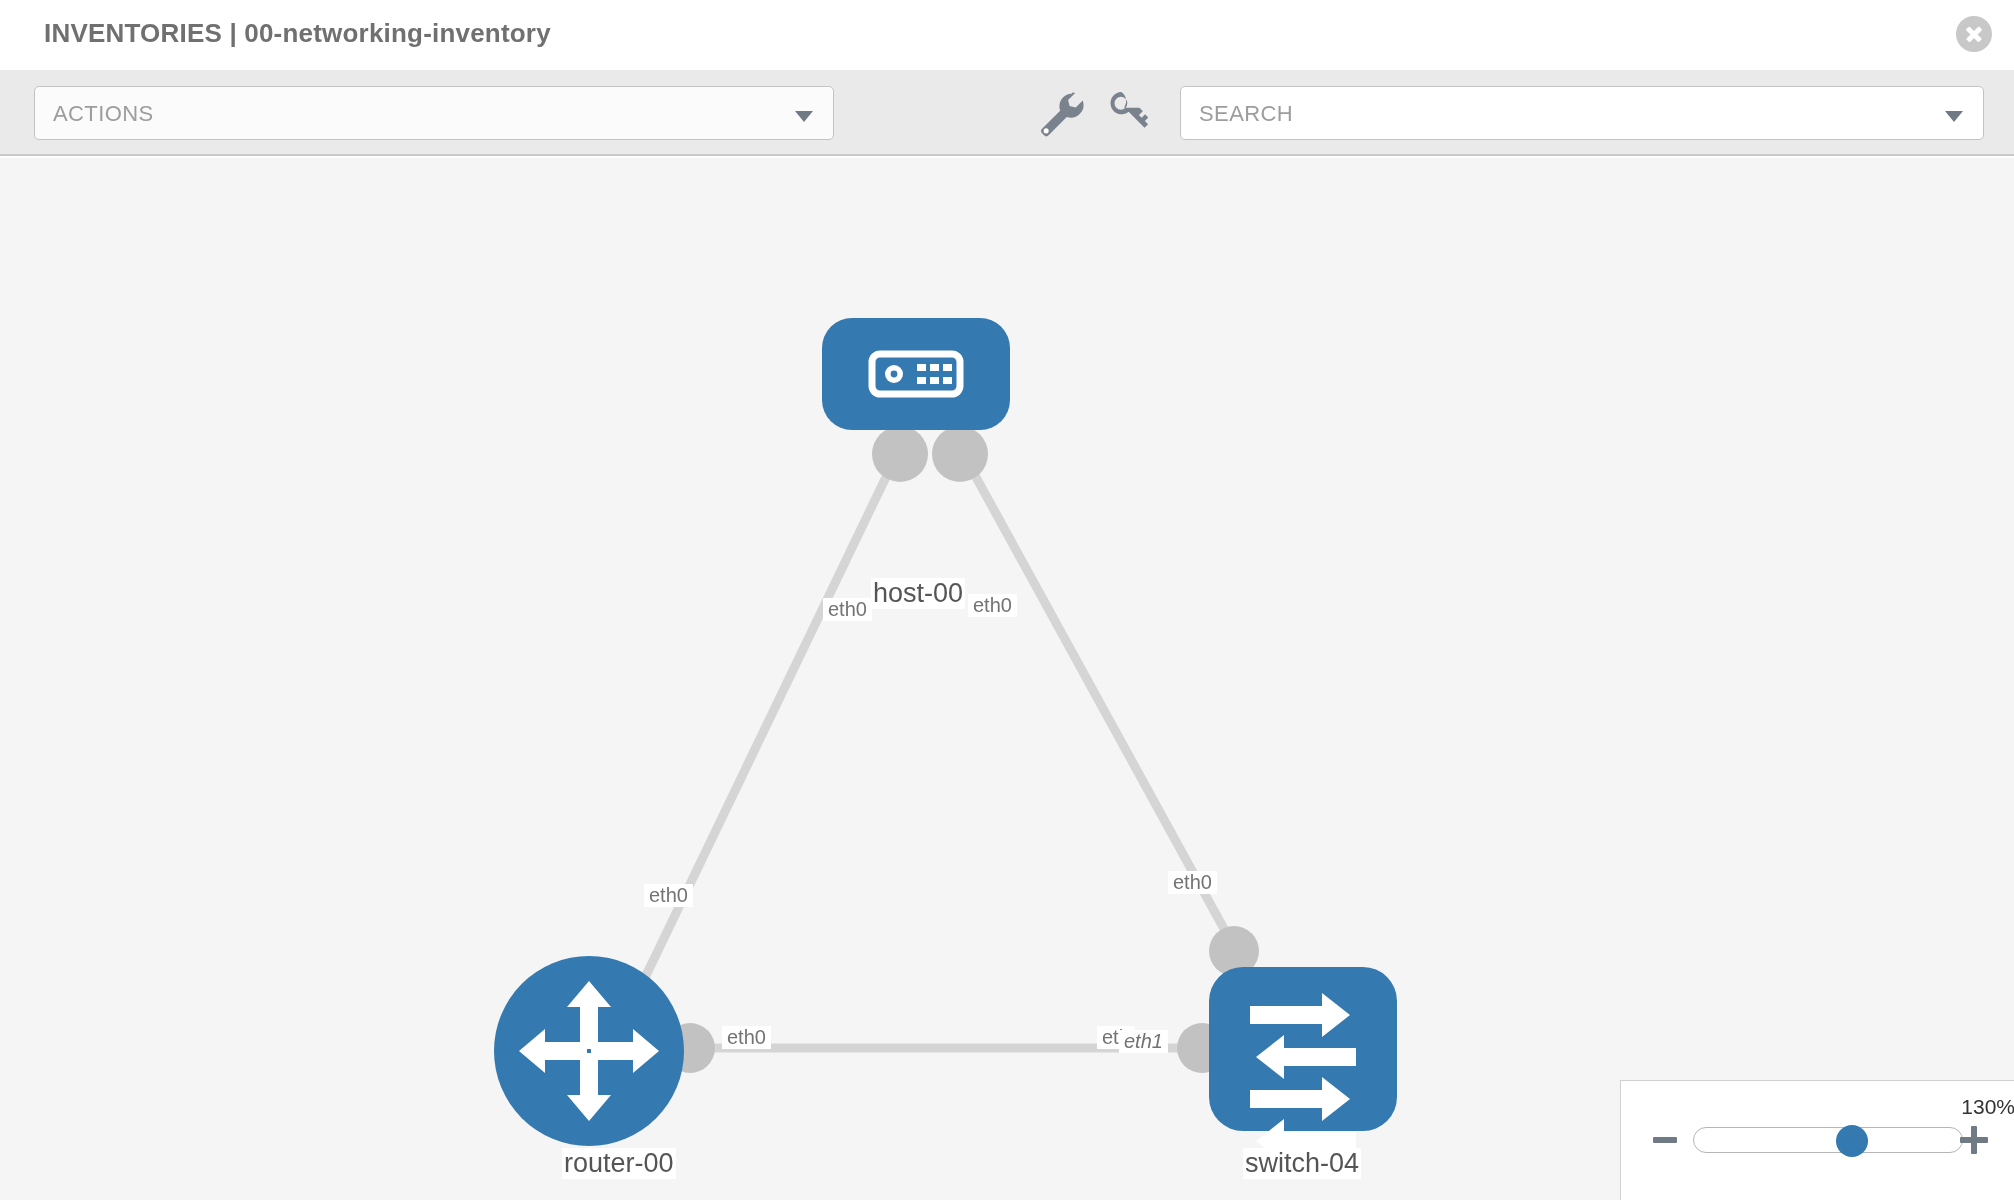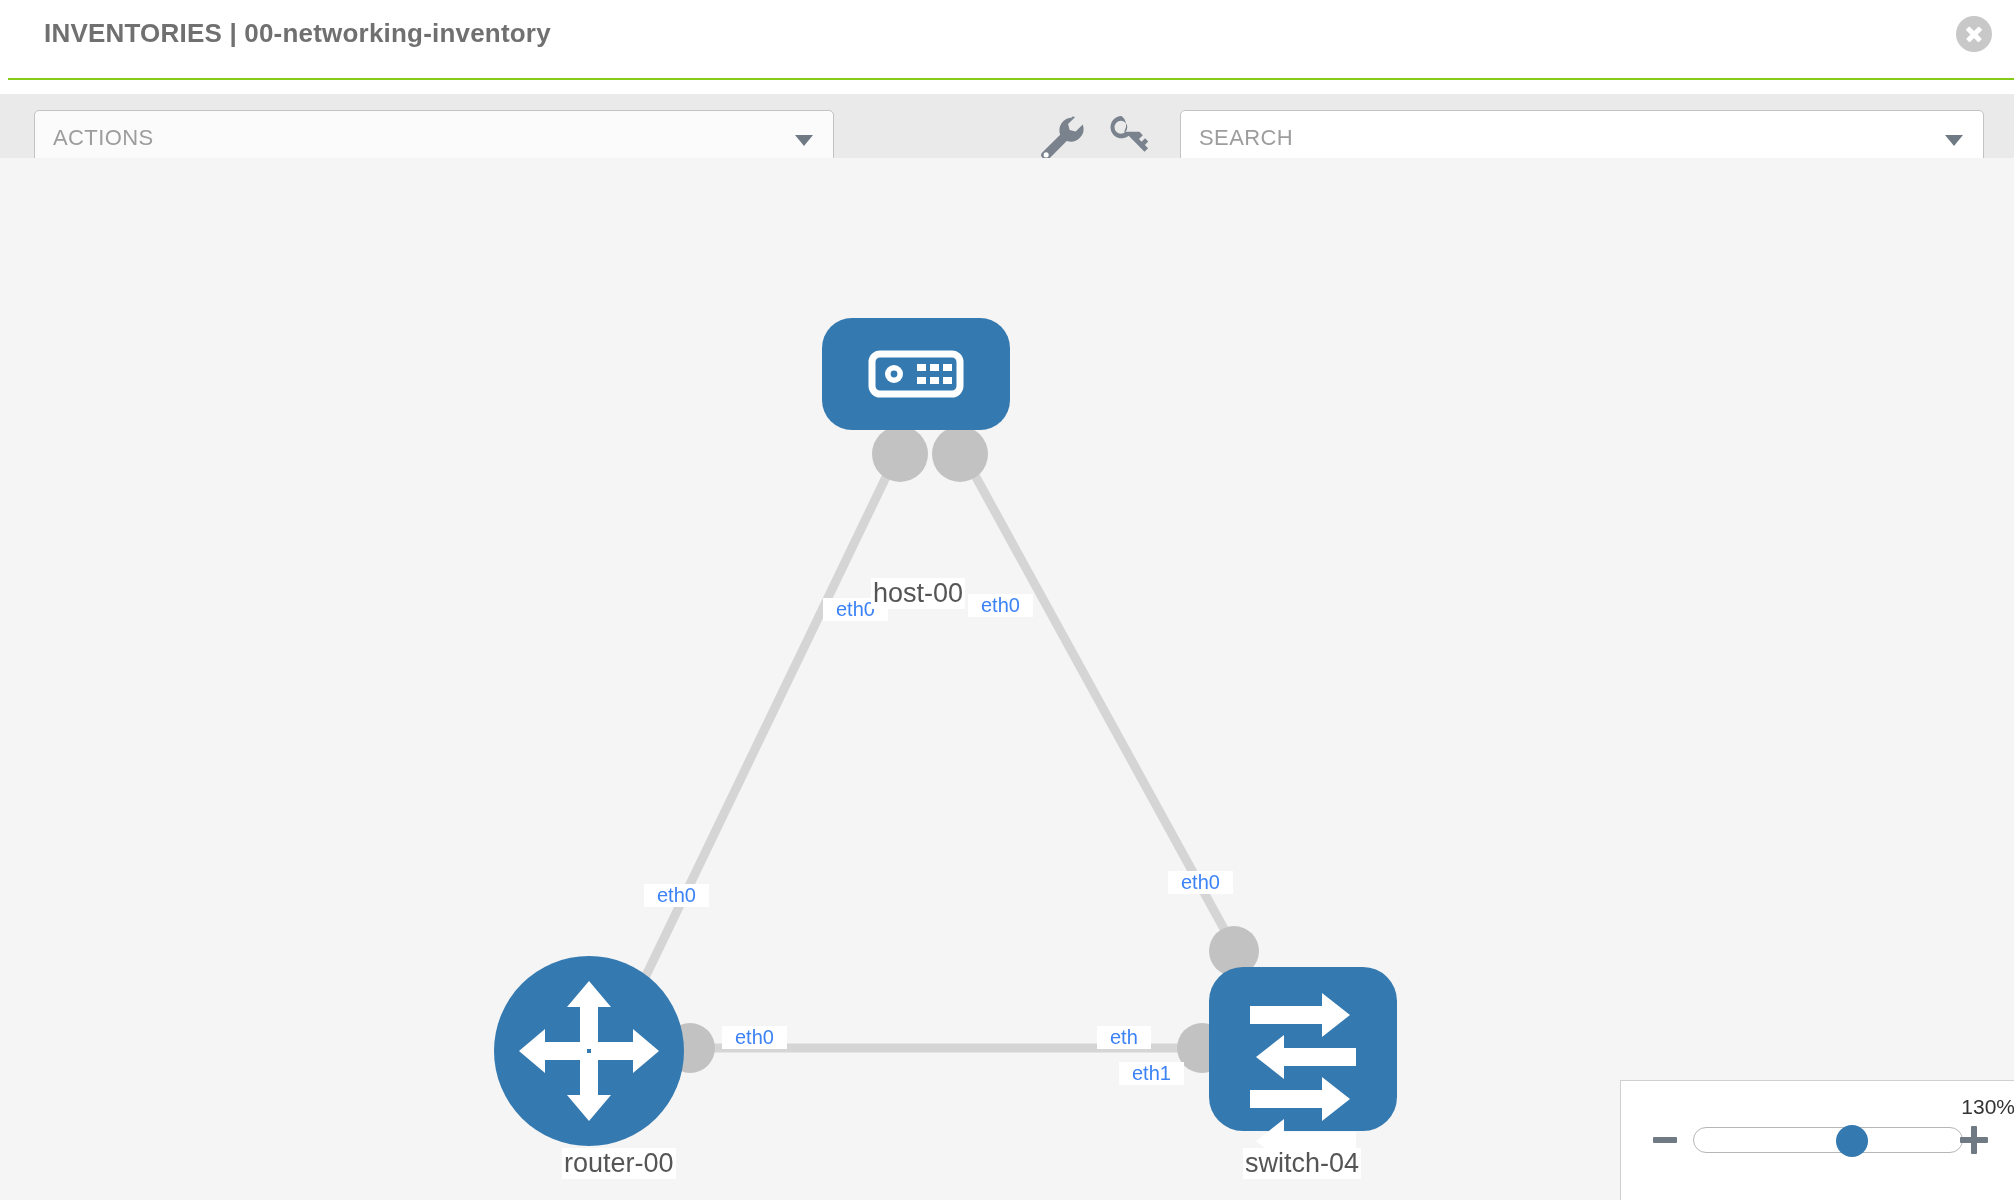--- a/index.html
+++ b/index.html
@@ -39,21 +39,20 @@
   }
   .close-btn::before { transform: rotate(45deg); }
   .close-btn::after  { transform: rotate(-45deg); }
 
   
   .toolbar {
     position: absolute; left: 0; top: 70px;
     width: 2014px; height: 86px;
     background: #eaeaea;
     border-bottom: 2px solid #c9c9c9;
-    margin-top: 24px;
   }
   .actions-select {
     position: absolute; left: 34px; top: 16px;
     width: 800px; height: 54px;
     background: #fbfbfb;
     border: 1px solid #c3c3c3;
     border-radius: 5px;
     cursor: pointer;
   }
   .actions-label {
@@ -106,24 +105,24 @@
   
   .node-label {
     position: absolute;
     font-size: 27px; color: #555555;
     background: #ffffff;
     white-space: nowrap;
     padding: 0 2px;
   }
   .iface-label {
     position: absolute;
-    font-size: 20px; color: #3b82f6;
+    font-size: 20px; color: #737373;
     background: #ffffff;
     white-space: nowrap;
-    padding: 0 13px;
+    padding: 0 5px;
   }
 
   
   .zoom-panel {
     position: absolute; right: 0; bottom: 0;
     width: 394px; height: 120px;
     background: #ffffff;
     border-top: 1px solid #d0d0d0;
     border-left: 1px solid #d0d0d0;
   }
@@ -257,21 +256,21 @@
       </g>
     </g>
   </svg>
 
   <span class="iface-label" style="left:823px; top:440px;">eth0</span>
   <span class="iface-label" style="left:968px; top:436px;">eth0</span>
   <span class="iface-label" style="left:644px; top:726px;">eth0</span>
   <span class="iface-label" style="left:1168px; top:713px;">eth0</span>
   <span class="iface-label" style="left:722px; top:868px;">eth0</span>
   <span class="iface-label" style="left:1097px; top:868px;">eth</span>
-  <span class="iface-label" style="left:1119px; top:904px;">eth1</span>
+  <span class="iface-label" style="left:1119px; top:872px;font-style:italic;">eth1</span>
 
   <span class="node-label" style="left:871px; top:420px;">host-00</span>
   <span class="node-label" style="left:528px; top:990px;margin-left:34px;">router-00</span>
   <span class="node-label" style="left:1243px; top:990px;">switch-04</span>
 
   <div class="zoom-panel">
     <div class="zoom-value">130%</div>
     <div class="zoom-minus"></div>
     <div class="zoom-track">
       <div class="zoom-handle" style="left: 142px;"></div>

